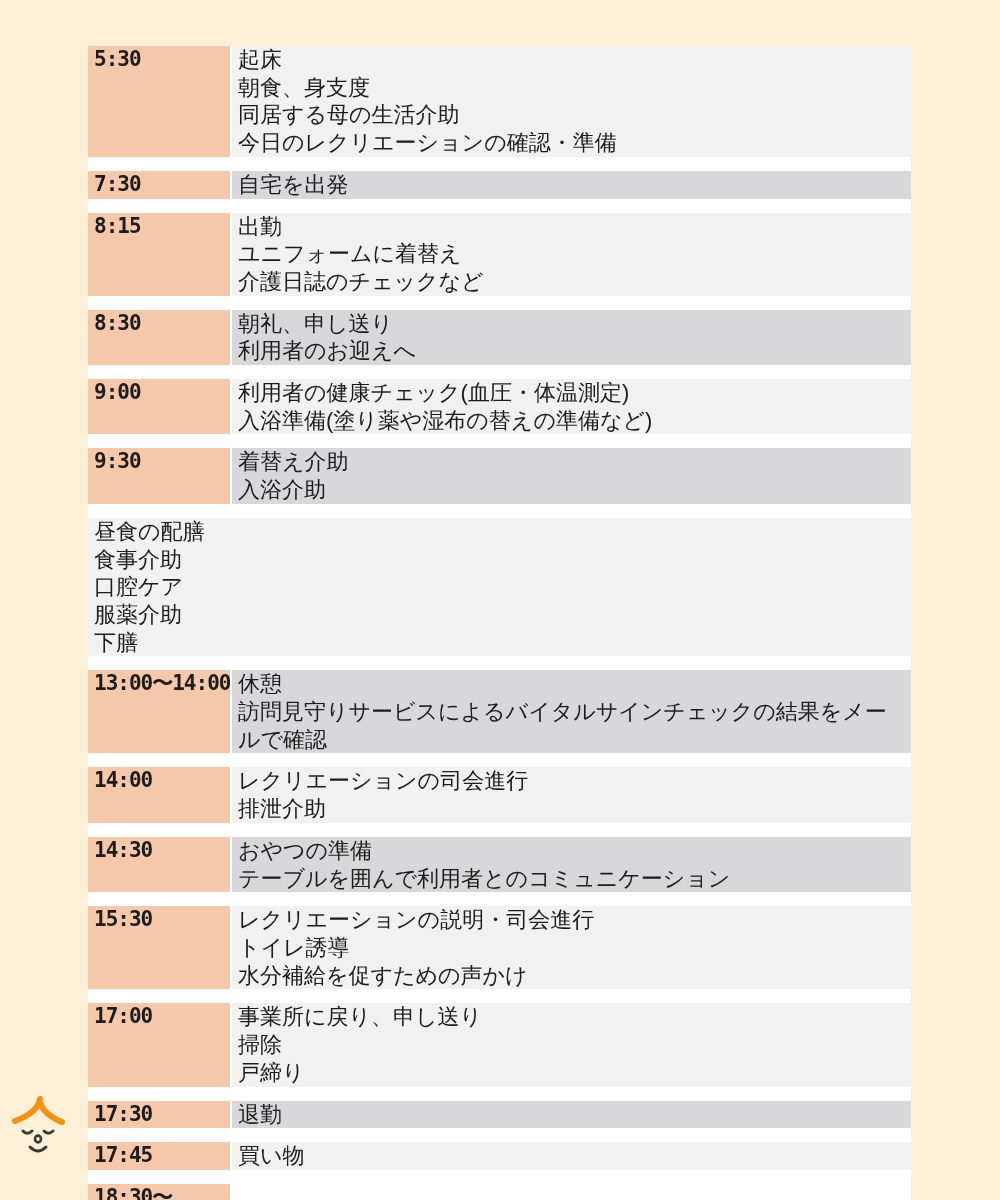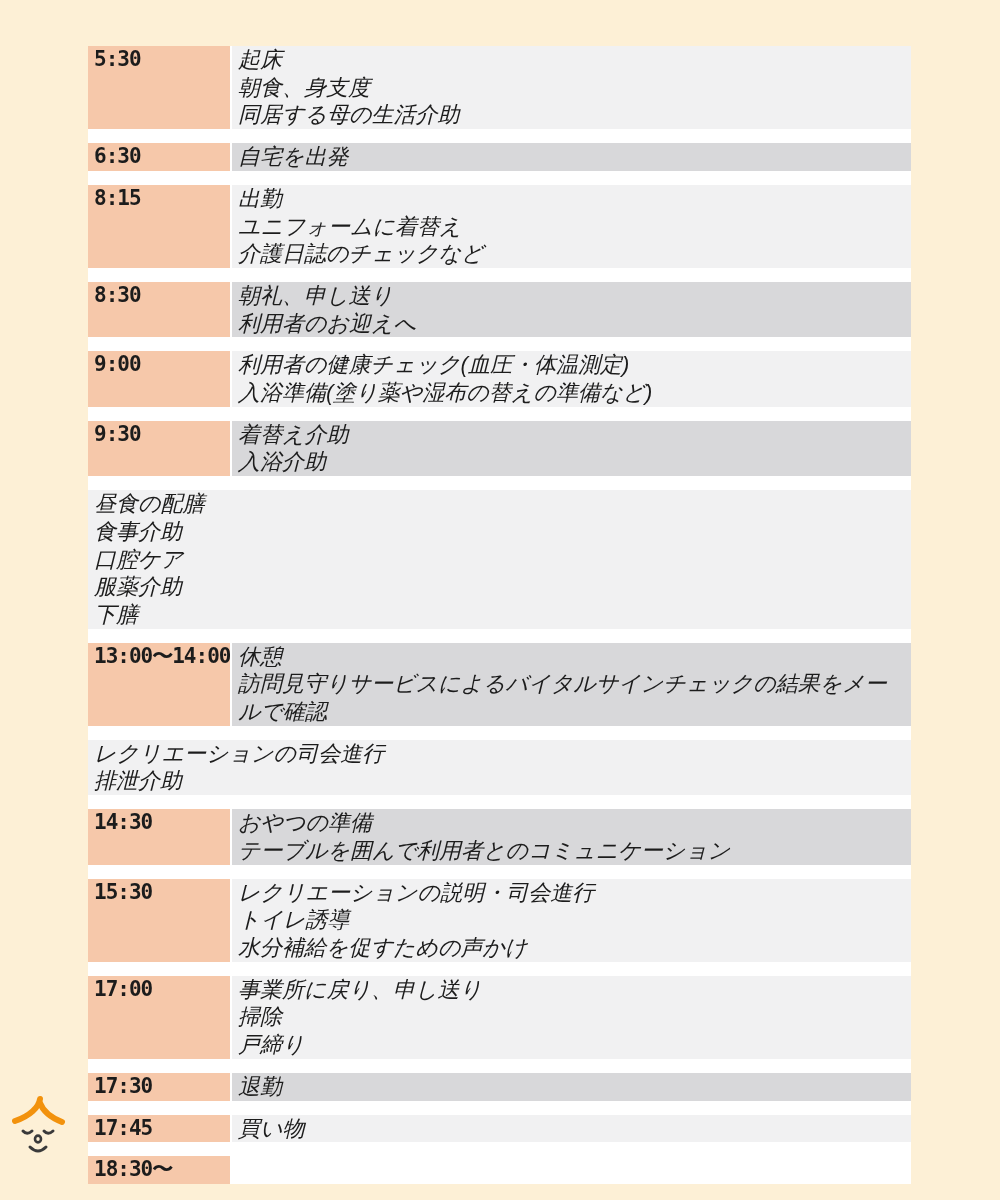--- a/index.html
+++ b/index.html
@@ -55,21 +55,21 @@
     color: var(--ink, #1C1C1C);
     font-size: 22px;
     line-height: 27.7px;
     padding-left: 6px;
     padding-right: 4px;
   }
 
   .row.light .activity-cell { background: var(--light, #F1F1F2); }
   .row.dark  .activity-cell { background: var(--dark,  #D8D8DA); }
 
-  .activity-line { min-height: 27.7px; font-style: italic; }
+  .activity-line { min-height: 27.7px; }
 
   .mascot {
     position: absolute;
     left: 8px;
     top: 1094px;
     width: 60px;
     height: 64px;
   }
 </style>
 </head>
@@ -77,25 +77,26 @@
 
 <div class="page">
 
   <div class="schedule-table" id="schedule-table">
   <div class="row light">
     <div class="time-cell">5:30</div>
     <div class="activity-cell">
           <div class="activity-line">起床</div>
           <div class="activity-line">朝食、身支度</div>
           <div class="activity-line">同居する母の生活介助</div>
-        </div>
-  </div>
-
-  <div class="row dark">
-    <div class="time-cell">6:30</div>
+          <div class="activity-line">今日のレクリエーションの確認・準備</div>
+        </div>
+  </div>
+
+  <div class="row dark">
+    <div class="time-cell">7:30</div>
     <div class="activity-cell">
           <div class="activity-line">自宅を出発</div>
         </div>
   </div>
 
   <div class="row light">
     <div class="time-cell">8:15</div>
     <div class="activity-cell">
           <div class="activity-line">出勤</div>
           <div class="activity-line">ユニフォームに着替え</div>
@@ -139,20 +140,21 @@
 
   <div class="row dark">
     <div class="time-cell">13:00〜14:00</div>
     <div class="activity-cell">
           <div class="activity-line">休憩</div>
           <div class="activity-line">訪問見守りサービスによるバイタルサインチェックの結果をメールで確認</div>
         </div>
   </div>
 
   <div class="row light">
+    <div class="time-cell">14:00</div>
     <div class="activity-cell">
           <div class="activity-line">レクリエーションの司会進行</div>
           <div class="activity-line">排泄介助</div>
         </div>
   </div>
 
   <div class="row dark">
     <div class="time-cell">14:30</div>
     <div class="activity-cell">
           <div class="activity-line">おやつの準備</div>

